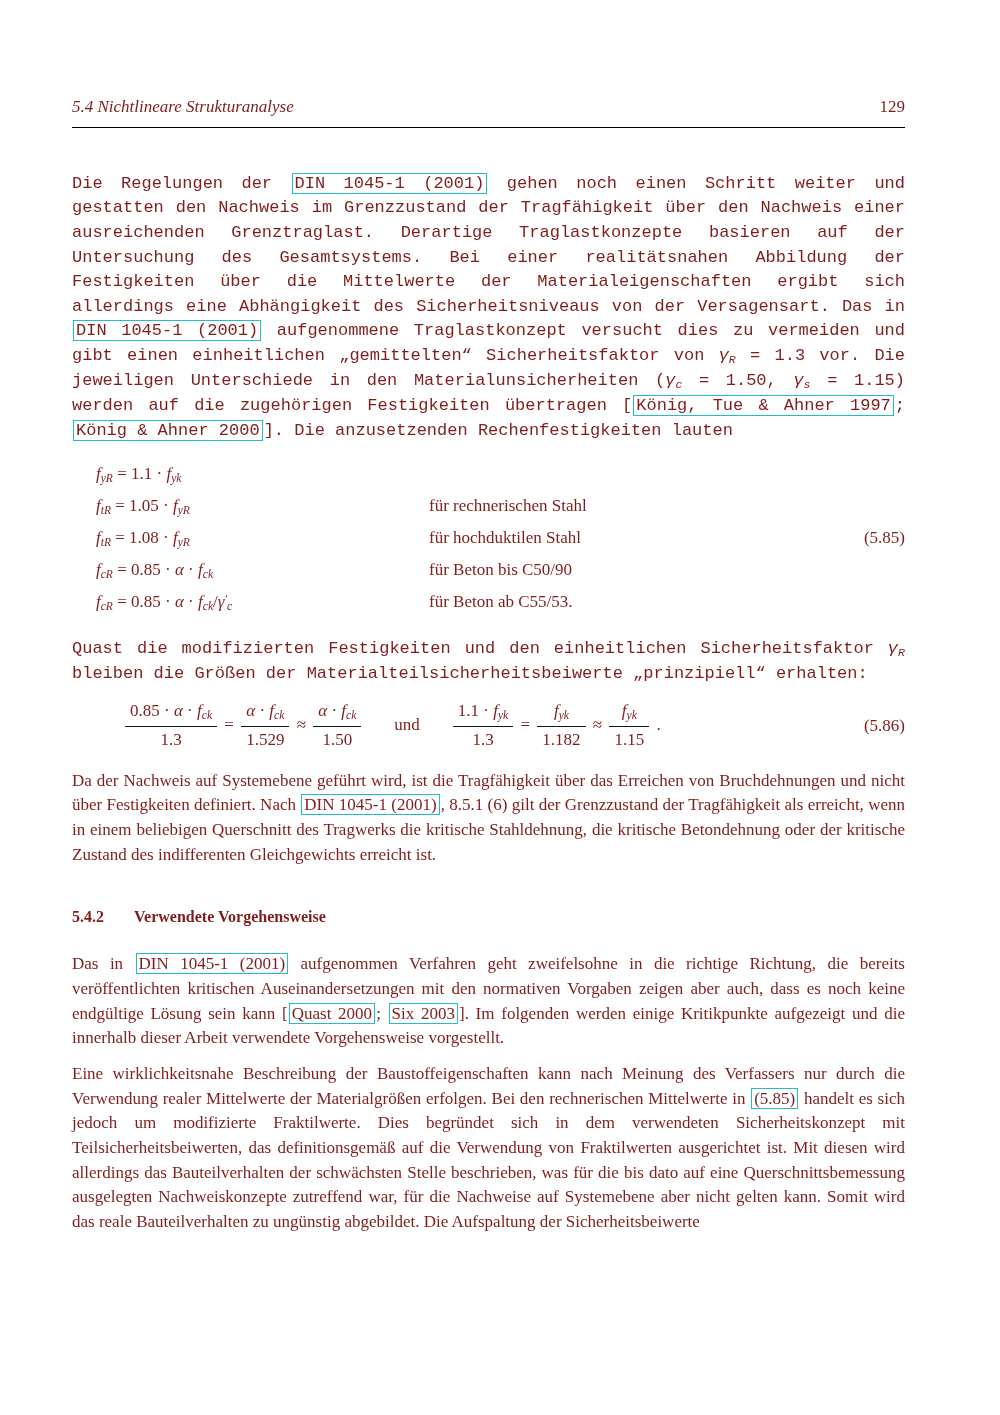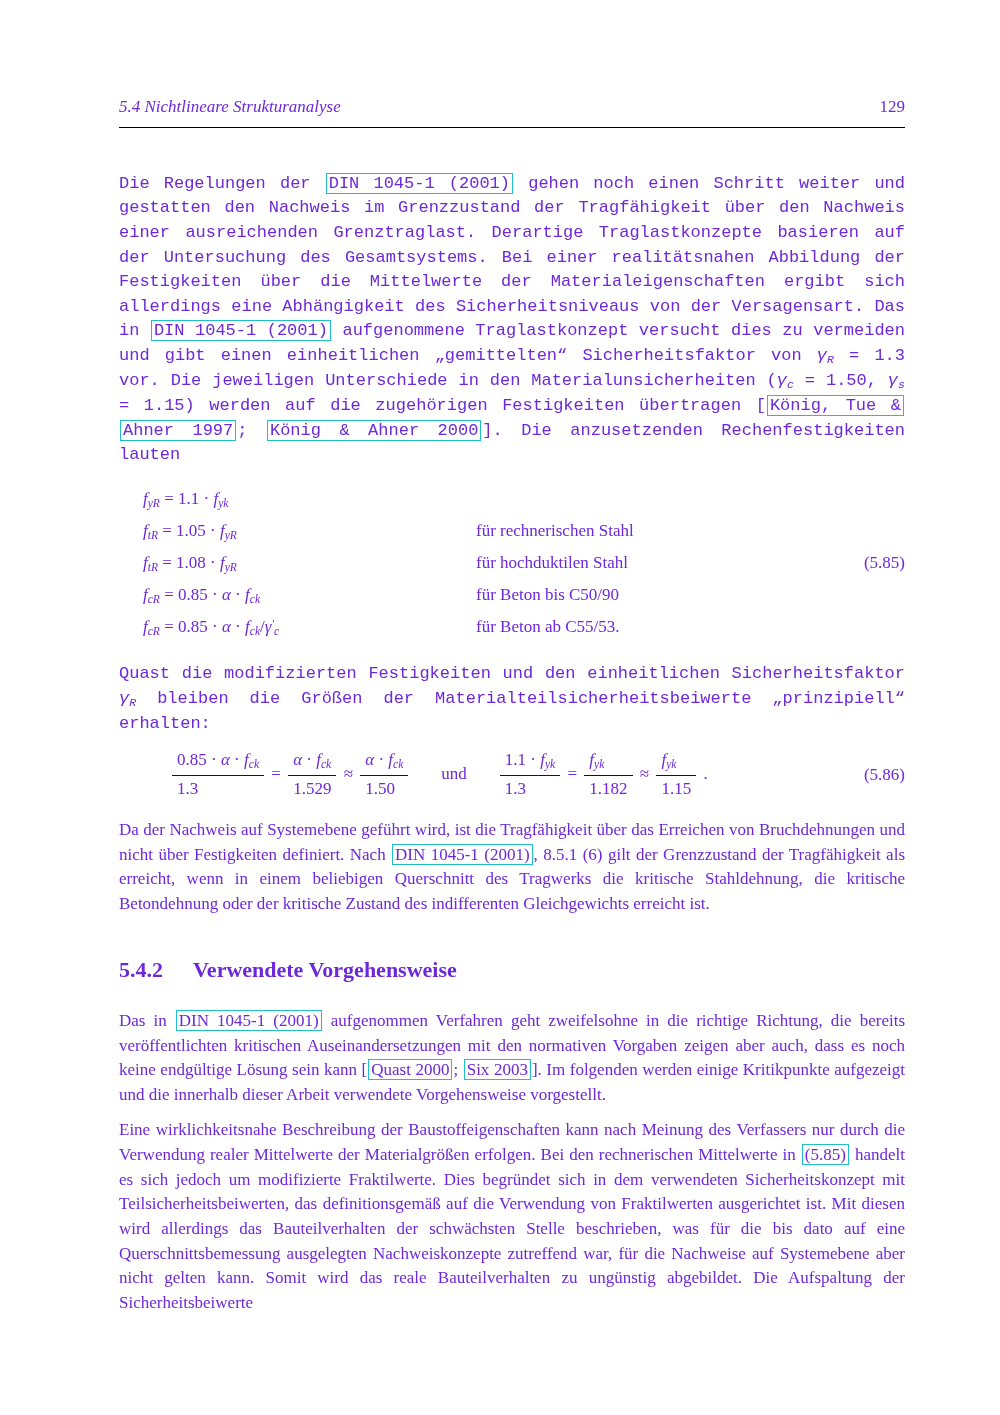--- a/index.html
+++ b/index.html
@@ -1,26 +1,26 @@
 <!DOCTYPE html>
 <html><head>
 <meta charset="utf-8">
 <style>
   html, body { margin: 0; padding: 0; background: #ffffff; }
   .page {
     position: relative;
     width: 1000px;
     height: 1415px;
     background: #ffffff;
-    color: #6d28d9;
+    color: #7f1d1d;
     font-family: "Liberation Serif", "DejaVu Serif", serif;
     font-size: 17px;
     line-height: 1.45;
     box-sizing: border-box;
-    padding: 95px 95px 0 119px;
+    padding: 95px 95px 0 72px;
     overflow: hidden;
   }
   
   .running-head {
     display: flex;
     justify-content: space-between;
     align-items: baseline;
     border-bottom: 1.2px solid #000;
     padding-bottom: 7px;
     margin-bottom: 44px;
@@ -54,28 +54,28 @@
   
   .eqblock { margin: 16px 0 18px 0; }
   .eqrow { display: flex; align-items: baseline; padding: 3px 0; }
   .eq-math { margin-left: 24px; width: 333px; }
   .eq-label { flex: 1; }
   .eq-num { width: 75px; text-align: right; }
 
   
   .eq86 { display: flex; align-items: center; margin: 12px 0 16px 0; }
   .eq86-body { flex: 1; padding-left: 50px; }
-  .frac { display: inline-block; vertical-align: middle; margin: 0 3px; }
+  .frac { display: inline-block; vertical-align: middle; text-align: center; margin: 0 3px; }
   .frac .num { display: block; border-bottom: 1.1px solid #151515; padding: 0 5px 1px; }
   .frac .den { display: block; padding: 1px 5px 0; }
 
   
   .subsection {
     margin: 40px 0 26px 0;
-    font-size: 22px;
+    font-size: 16px;
     font-weight: bold;
     line-height: 1.2;
   }
   .subsection .sec-num { margin-right: 30px; }
 </style>
 </head>
 <body>
 
 <div class="page">
 

